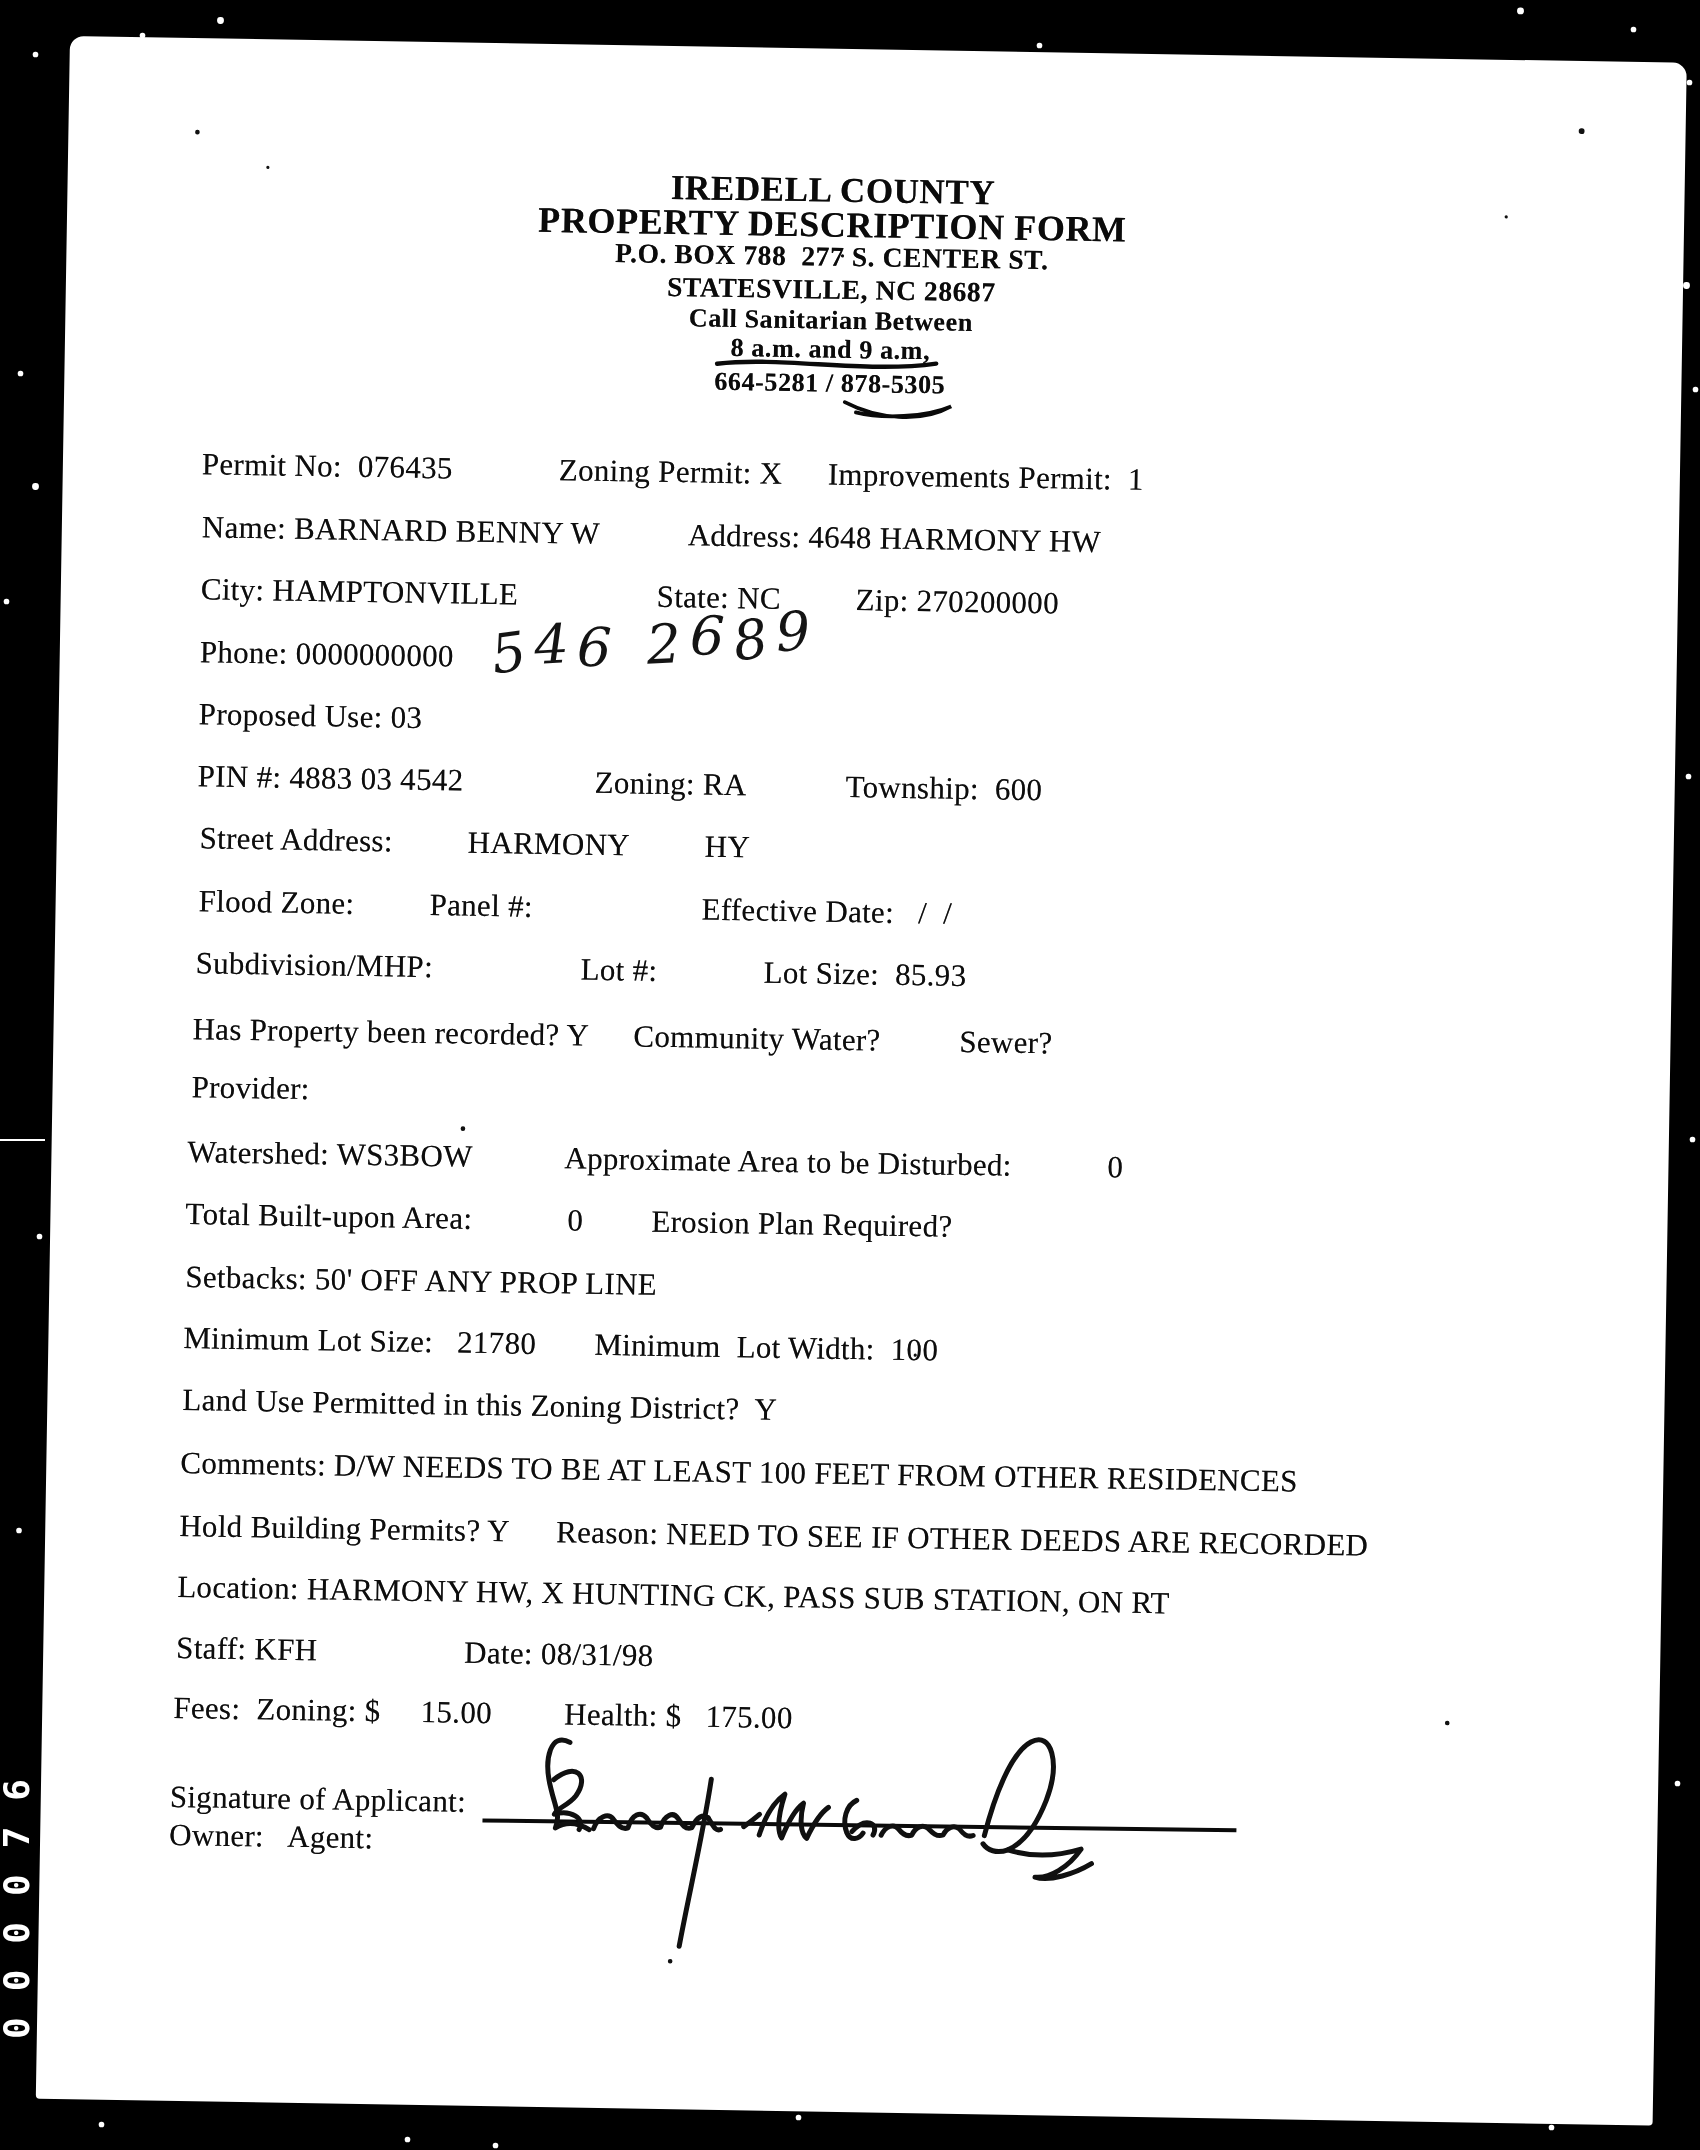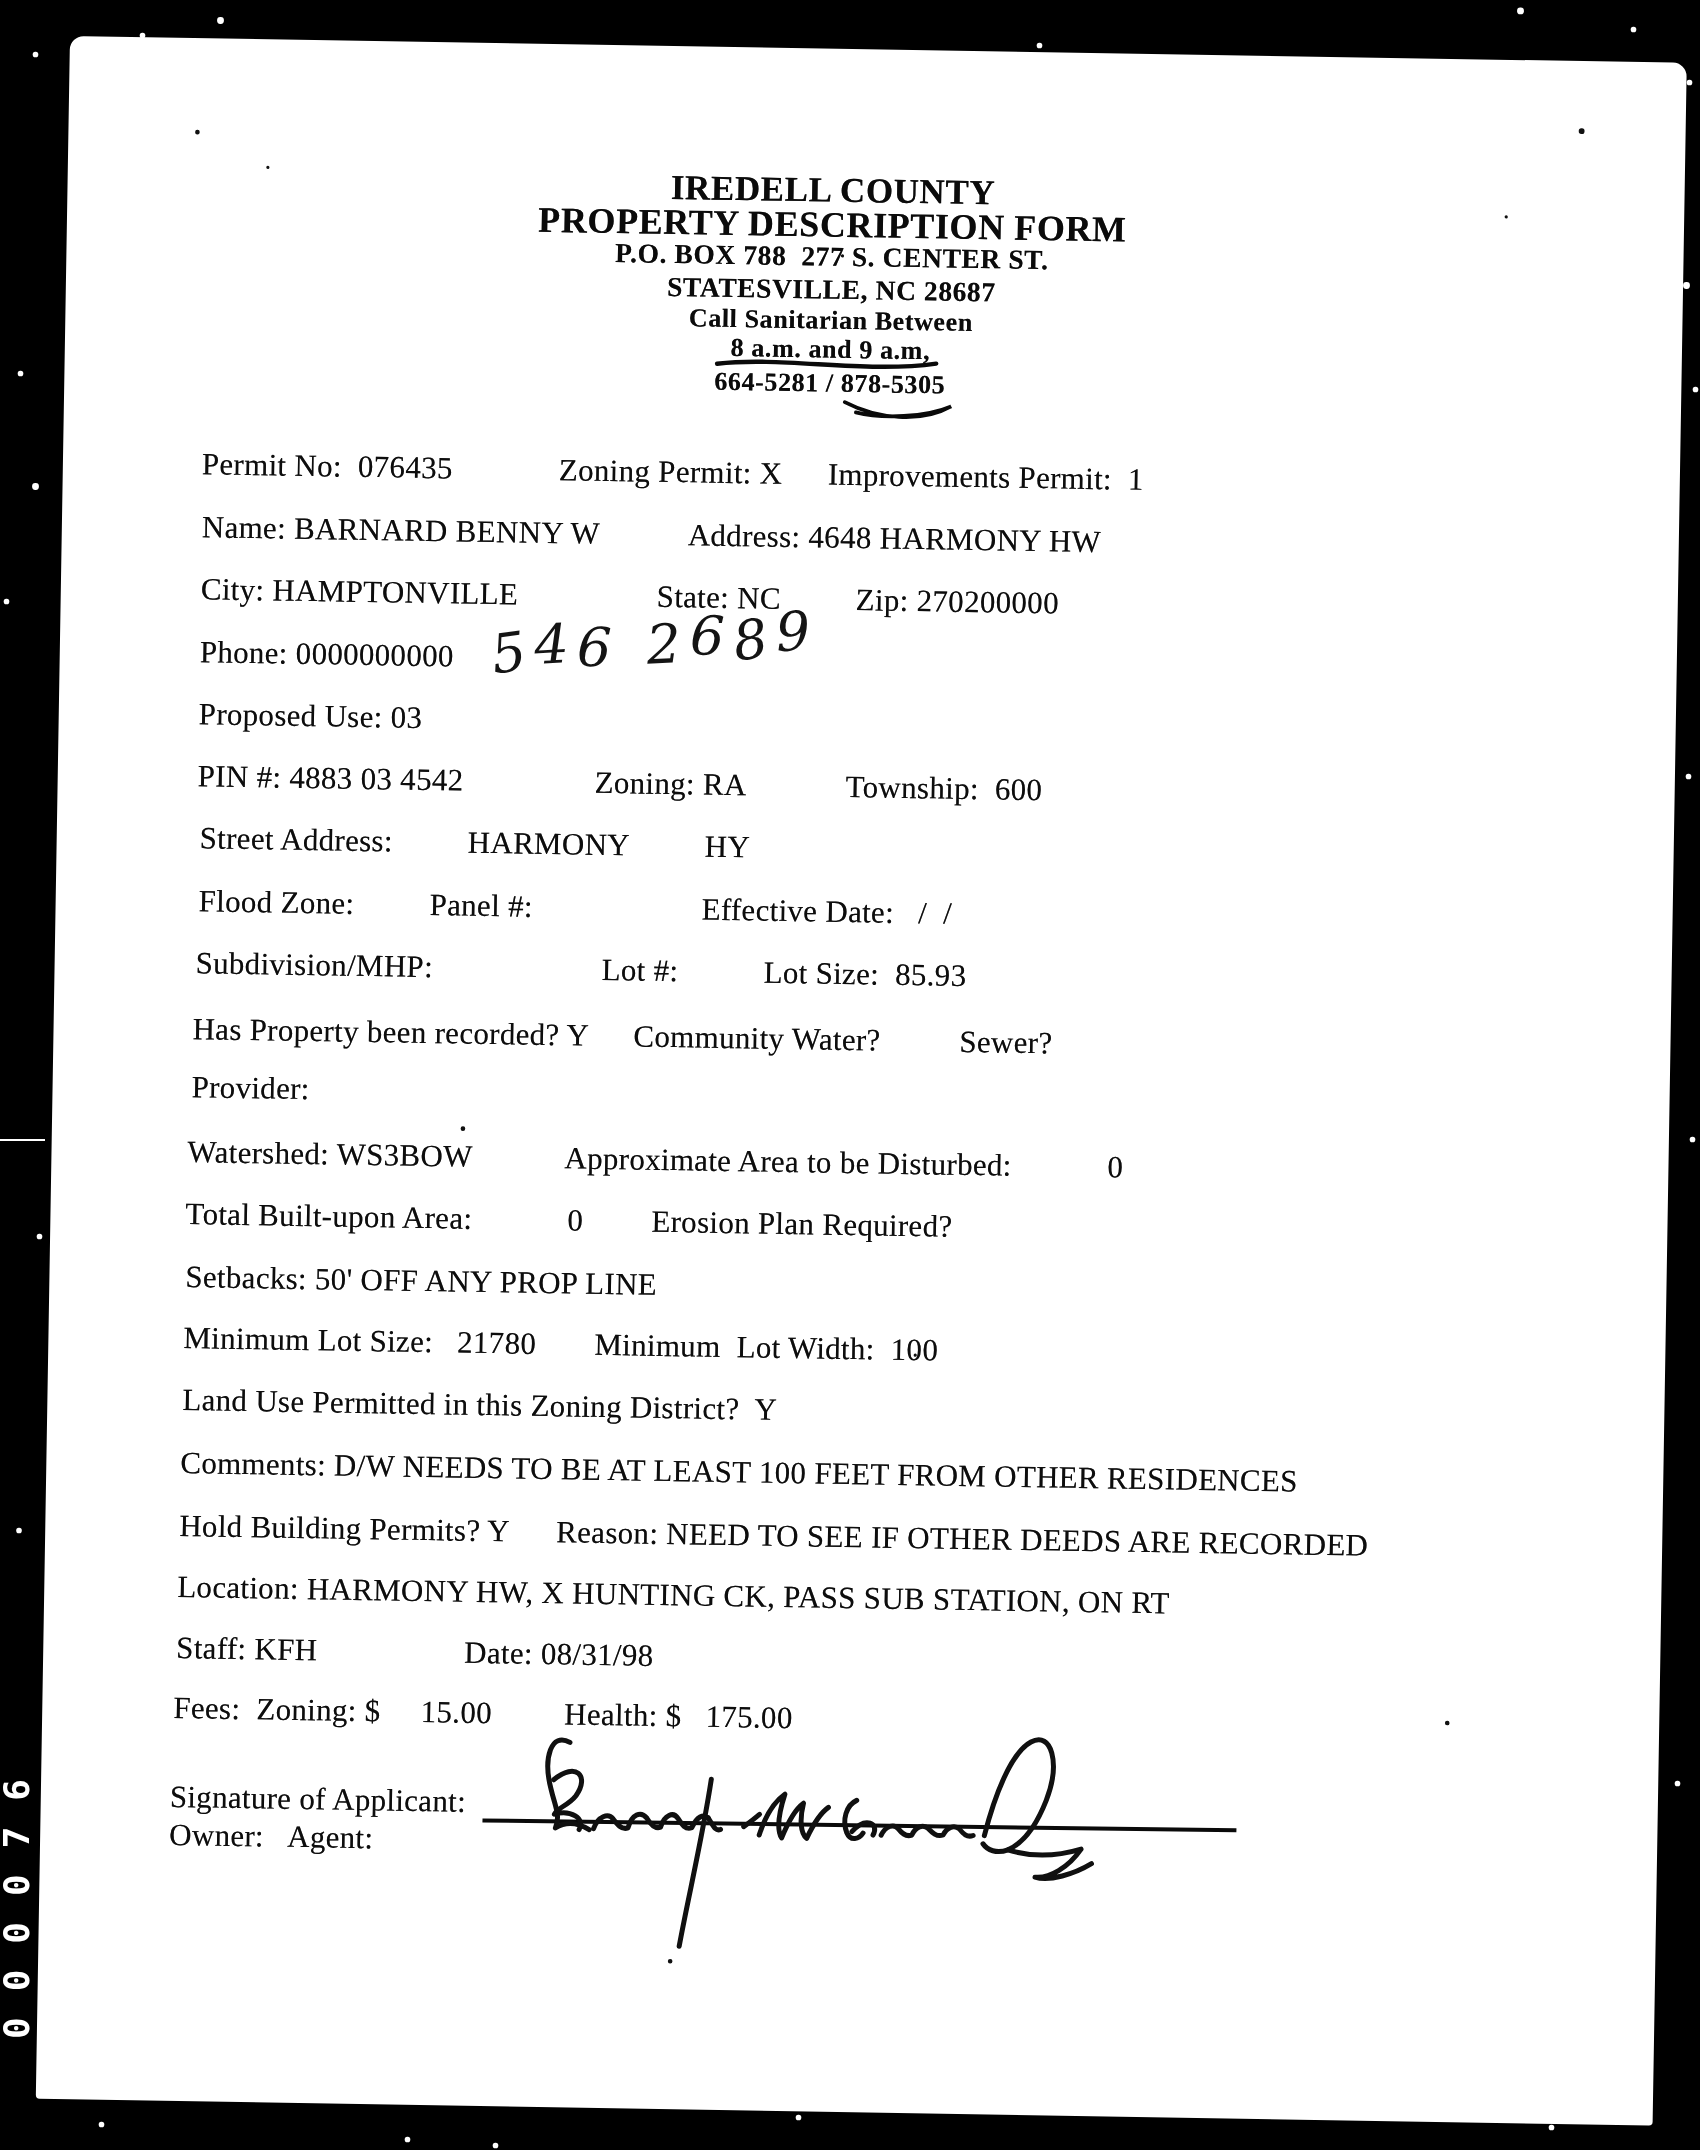--- a/index.html
+++ b/index.html
@@ -135,21 +135,21 @@
   </div>
 
   <div class="row" style="top:845px">
     <span class="seg" style="left:143px">Flood Zone:</span>
     <span class="seg" style="left:374px">Panel #:</span>
     <span class="seg" style="left:646px">Effective Date:   /  /</span>
   </div>
 
   <div class="row" style="top:907px">
     <span class="seg" style="left:141px">Subdivision/MHP:</span>
-    <span class="seg" style="left:547px">Lot #:</span>
+    <span class="seg" style="left:526px">Lot #:</span>
     <span class="seg" style="left:709px">Lot Size:  85.93</span>
   </div>
 
   <div class="row" style="top:973px">
     <span class="seg" style="left:139px">Has Property been recorded? Y</span>
     <span class="seg" style="left:580px">Community Water?</span>
     <span class="seg" style="left:906px">Sewer?</span>
   </div>
 
   <div class="row" style="top:1031px">

